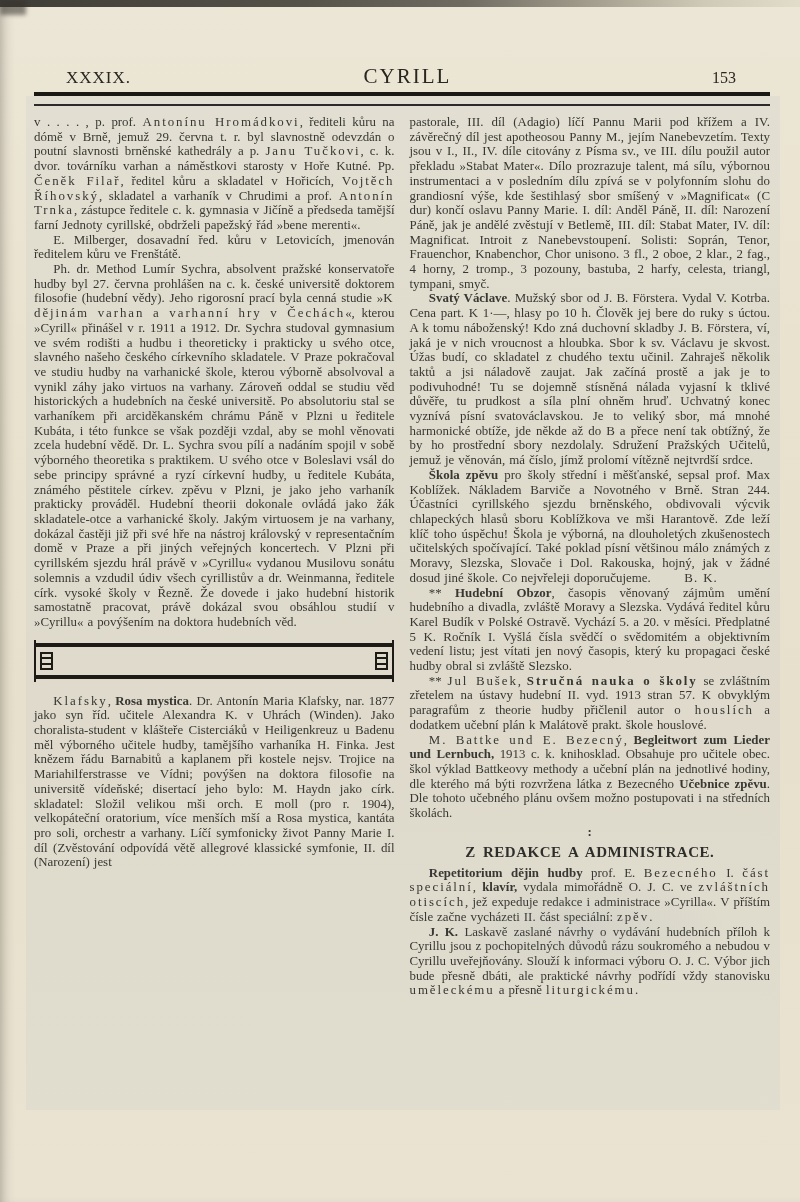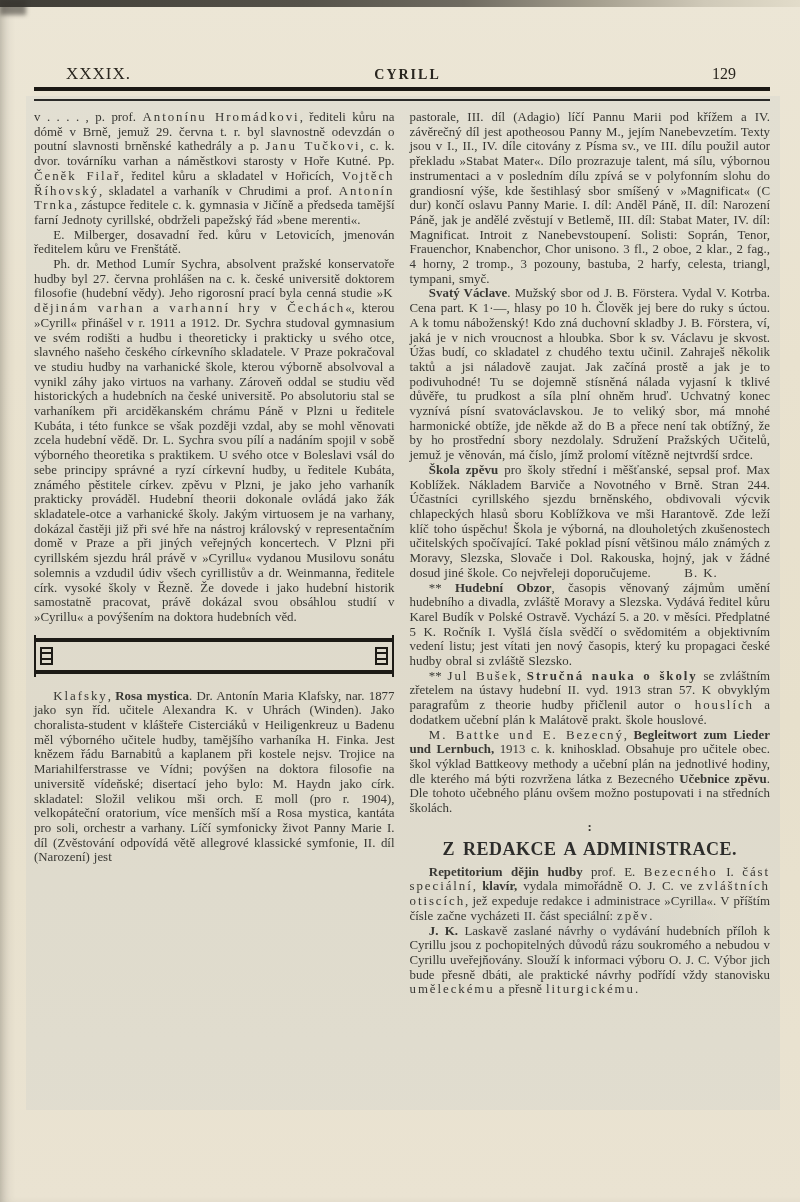--- a/index.html
+++ b/index.html
@@ -15,21 +15,21 @@
     background:linear-gradient(90deg,#3f3d37 0%,#55524a 38%,#6f6b61 58%,#a49e8e 74%,#cfc9b8 88%,#e2dcca 100%);}
   .scan-corner{position:absolute;top:0;left:0;width:26px;height:15px;background:rgba(52,50,44,.55);filter:blur(2px);}
   .scan-tint{position:absolute;left:26px;right:20px;top:96px;height:1014px;background:rgba(168,184,197,.12);pointer-events:none;}
   .scan-blob1{position:absolute;left:430px;top:870px;width:300px;height:120px;border-radius:50%;
     background:radial-gradient(ellipse,rgba(120,140,170,.10),rgba(120,140,170,0) 70%);pointer-events:none;}
   .scan-blob2{position:absolute;left:60px;top:300px;width:280px;height:200px;border-radius:50%;
     background:radial-gradient(ellipse,rgba(120,140,170,.07),rgba(120,140,170,0) 70%);pointer-events:none;}
 
   .running-head{display:flex;justify-content:space-between;align-items:baseline;padding:0 34px 0 32px;gap:44px;}
   .rh-issue{font-size:17px;letter-spacing:1px;}
-  .rh-title{font-size:14px;font-weight:bold;letter-spacing:2px;transform:translateX(-14px);}
+  .rh-title{font-size:21px;font-weight:normal;letter-spacing:2px;transform:translateX(-14px);}
   .rh-page{font-size:16px;}
   .head-rule{height:8px;margin-top:3px;border-top:4px solid #1b1914;border-bottom:2px solid #1b1914;}
 
   .columns{display:flex;gap:15px;margin-top:9px;}
   .col{width:50%;}
   .para{margin:0;font-size:12.9px;line-height:14.7px;text-align:justify;word-spacing:.06em;}
   .para.indent{text-indent:1.5em;}
   .run-b{font-weight:bold;}
   .run-sp{letter-spacing:.15em;}
   .run-sig{margin-left:2.6em;letter-spacing:.08em;}
@@ -37,36 +37,36 @@
   .biblio-box{position:relative;margin:13px 1px 15px 0;
     border-top:4px solid #1d1b16;border-bottom:4px solid #1d1b16;padding:13px 0 15px;}
   .biblio-box::before,.biblio-box::after{content:"";position:absolute;top:-7px;bottom:-7px;width:2px;background:#1d1b16;}
   .biblio-box::before{left:0;}
   .biblio-box::after{right:0;}
   .corner-sq{position:absolute;width:9px;height:9px;border:2px solid #1d1b16;background:transparent;}
   .sq-tl{left:6px;top:5px;} .sq-tr{right:6px;top:5px;} .sq-bl{left:6px;bottom:5px;} .sq-br{right:6px;bottom:5px;}
   .biblio-title{text-align:center;font-weight:bold;font-size:27px;letter-spacing:8px;color:#1d1b16;}
 
   .sep{text-align:center;font-weight:bold;font-size:13px;line-height:12px;margin:5px 0 2px;}
-  .subhead{margin:6px 0 5px;text-align:center;font-size:18px;font-weight:bold;letter-spacing:.5px;word-spacing:3px;color:#1d1b16;}
+  .subhead{margin:6px 0 5px;text-align:center;font-size:15px;font-weight:bold;letter-spacing:.5px;word-spacing:3px;color:#1d1b16;}
 </style>
 </head>
 <body>
 
 <div class="page">
   <div class="scan-top"></div>
   <div class="scan-corner"></div>
   <div class="scan-tint"></div>
   <div class="scan-blob1"></div>
   <div class="scan-blob2"></div>
 
   <div class="running-head">
     <span class="rh-issue">XXXIX.</span>
     <span class="rh-title">CYRILL</span>
-    <span class="rh-page">129</span>
+    <span class="rh-page">153</span>
   </div>
   <div class="head-rule"></div>
 
   <div class="columns">
     <div class="col" id="left-col">
         <p class="para"><span>v . . . . , p. prof. </span><span class="run-sp">Antonínu Hromádkovi</span><span>, řediteli kůru na dómě v Brně, jemuž 29. června t. r. byl slavnostně odevzdán o poutní slavnosti brněnské kathedrály a p. </span><span class="run-sp">Janu Tučkovi</span><span>, c. k. dvor. továrníku varhan a náměstkovi starosty v Hoře Kutné. Pp. </span><span class="run-sp">Čeněk Filař</span><span>, ředitel kůru a skladatel v Hořicích, </span><span class="run-sp">Vojtěch Říhovský</span><span>, skladatel a varhaník v Chrudimi a prof. </span><span class="run-sp">Antonín Trnka</span><span>, zástupce ředitele c. k. gymnasia v Jičíně a předseda tamější farní Jednoty cyrillské, obdrželi papežský řád »bene merenti«.</span></p>
         <p class="para indent"><span>E. Milberger, dosavadní řed. kůru v Letovicích, jmenován ředitelem kůru ve Frenštátě.</span></p>
         <p class="para indent"><span>Ph. dr. Method Lumír Sychra, absolvent pražské konservatoře hudby byl 27. června prohlášen na c. k. české universitě doktorem filosofie (hudební vědy). Jeho rigorosní prací byla cenná studie »</span><span class="run-sp">K dějinám varhan a varhanní hry v Čechách</span><span>«, kterou »Cyrill« přinášel v r. 1911 a 1912. Dr. Sychra studoval gymnasium ve svém rodišti a hudbu i theoreticky i prakticky u svého otce, slavného našeho českého církevního skladatele. V Praze pokračoval ve studiu hudby na varhanické škole, kterou výborně absolvoval a vynikl záhy jako virtuos na varhany. Zároveň oddal se studiu věd historických a hudebních na české universitě. Po absolutoriu stal se varhaníkem při arciděkanském chrámu Páně v Plzni u ředitele Kubáta, i této funkce se však později vzdal, aby se mohl věnovati zcela hudební vědě. Dr. L. Sychra svou pílí a nadáním spojil v sobě výborného theoretika s praktikem. U svého otce v Boleslavi vsál do sebe principy správné a ryzí církevní hudby, u ředitele Kubáta, známého pěstitele církev. zpěvu v Plzni, je jako jeho varhaník prakticky prováděl. Hudební theorii dokonale ovládá jako žák skladatele-otce a varhanické školy. Jakým virtuosem je na varhany, dokázal častěji již při své hře na nástroj královský v representačním domě v Praze a při jiných veřejných koncertech. V Plzni při cyrillském sjezdu hrál právě v »Cyrillu« vydanou Musilovu sonátu solemnis a vzdudil údiv všech cyrillistův a dr. Weinmanna, ředitele círk. vysoké školy v Řezně. Že dovede i jako hudební historik samostatně pracovat, právě dokázal svou obsáhlou studií v »Cyrillu« a povýšením na doktora hudebních věd.</span></p>
         <div class="biblio-box">
           <span class="corner-sq sq-tl"></span>

